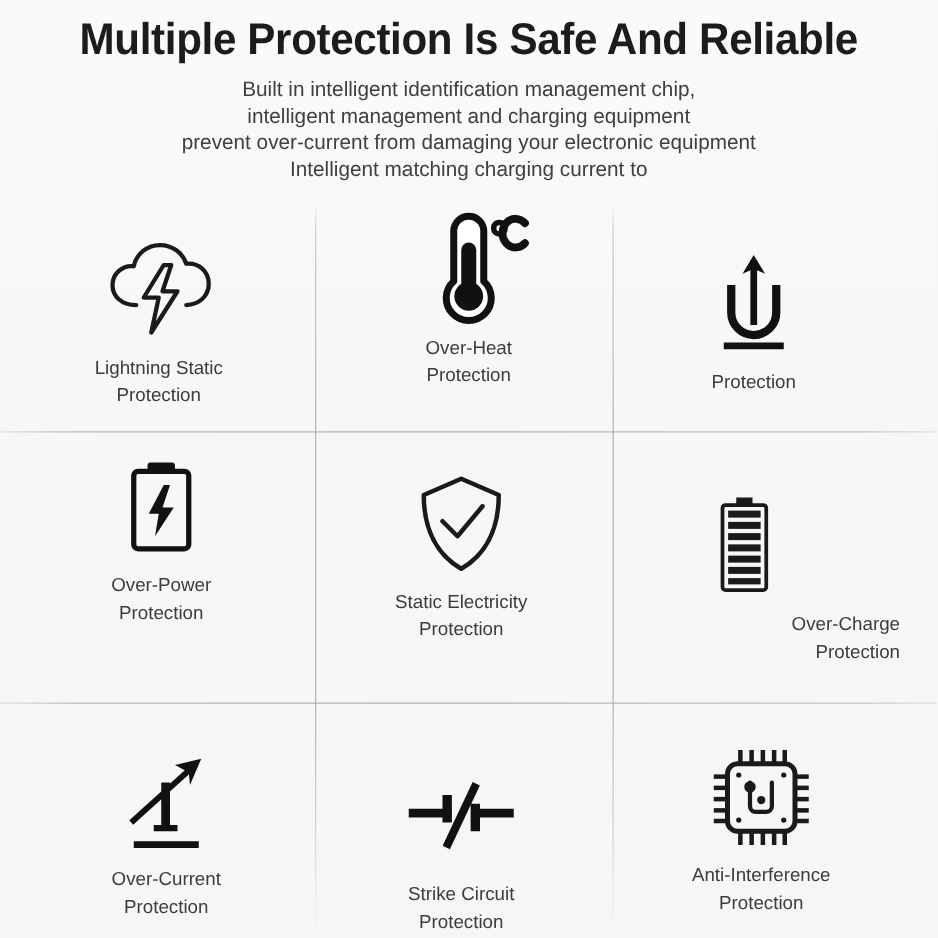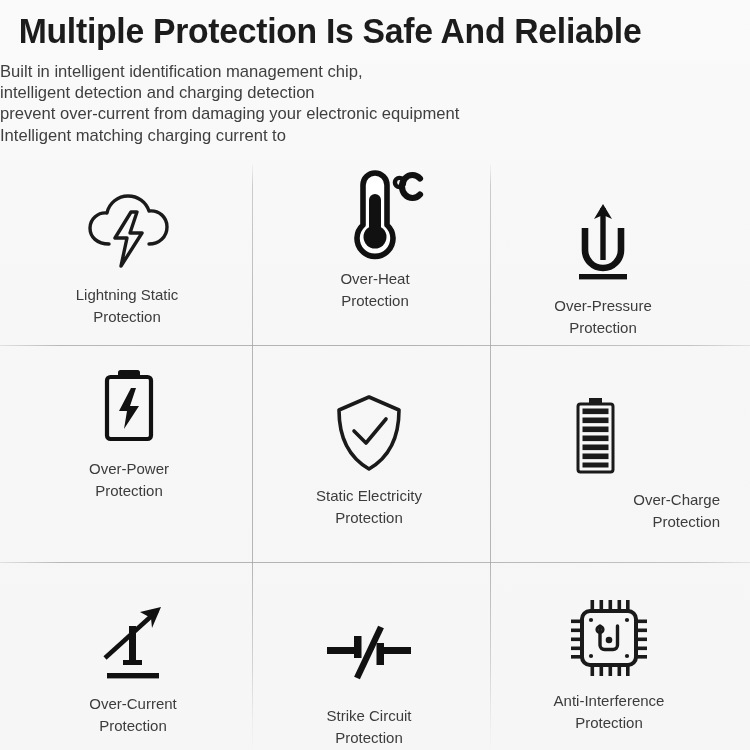--- a/index.html
+++ b/index.html
@@ -20,21 +20,21 @@
     height: 750px;
     background: linear-gradient(180deg,#fafafa 0%, #f7f7f7 40%, #f6f6f6 100%);
   }
 
   
   .header {
     position: absolute;
     left: 0;
     top: 0;
     width: 750px;
-    text-align: left;
+    text-align: center;
   }
   .title {
     margin: 0;
     padding-top: 8px;
     font-size: 35.5px;
     line-height: 46px;
     font-weight: bold;
     letter-spacing: -0.3px;
     color: #1c1c1c;
     font-family: "Liberation Sans", sans-serif;
@@ -107,38 +107,38 @@
     font-weight: 400;
     padding-top: 6px;
   }
   .cell-label span { display: block; }
 
   
   .c-r1c1 { left: 2px;   top: 22px; }
   .c-r1c2 { left: 250px; top: 6px;  }
   .c-r1c3 { left: 478px; top: 33px; }
   .c-r2c1 { left: 4px;   top: 196px; }
-  .c-r2c2 { left: 244px; top: 223px; }
+  .c-r2c2 { left: 244px; top: 209px; }
   .c-r2c3 { left: 470px; top: 227px; text-align: right; }
   .c-r3c1 { left: 8px;   top: 431px; }
   .c-r3c2 { left: 244px; top: 443px; }
   .c-r3c3 { left: 484px; top: 428px; text-align: center; }
 
   svg { display: block; }
 </style>
 </head>
 <body>
 
 <div id="page">
 
   <div class="header">
     <h1 class="title">Multiple Protection Is Safe And Reliable</h1>
     <div class="subtitle">
       <div>Built in intelligent identification management chip,</div>
-      <div>intelligent detection and charging detection</div>
+      <div>intelligent management and charging equipment</div>
       <div>prevent over-current from damaging your electronic equipment</div>
       <div>Intelligent matching charging current to</div>
     </div>
   </div>
 
   <div class="grid">
 
     <div class="vline v1"></div>
     <div class="vline v2"></div>
     <div class="hline h1"></div>
@@ -185,21 +185,20 @@
           <path d="M28 30 L28 52 a18 18 0 0 0 36 0 L64 30" fill="none" stroke="#111111" stroke-width="6.6" stroke-linecap="butt"></path>
 
           <line x1="46" y1="62" x2="46" y2="10" stroke="#111111" stroke-width="5.4"></line>
 
           <path d="M46 6 L37 21 L46 17 L55 21 Z" fill="#111111"></path>
 
           <rect x="22" y="76" width="48" height="5.4" fill="#111111"></rect>
         </svg>
       </div>
       <div class="cell-label">
-        <span>Over-Pressure</span>
         <span>Protection</span>
       </div>
     </div>
 
     <div class="cell c-r2c1">
       <div class="icon-wrap">
         <svg width="74" height="86" viewBox="0 0 74 86">
           <rect x="26" y="7" width="22" height="7.5" rx="2.5" fill="#111111"></rect>
           <rect x="15" y="14" width="44" height="62" rx="3.5" fill="none" stroke="#111111" stroke-width="4.2"></rect>
           <path d="M39 25 L27 48 L35 48 L32 66 L47 43 L38 43 L44 25 Z" fill="#111111"></path>

